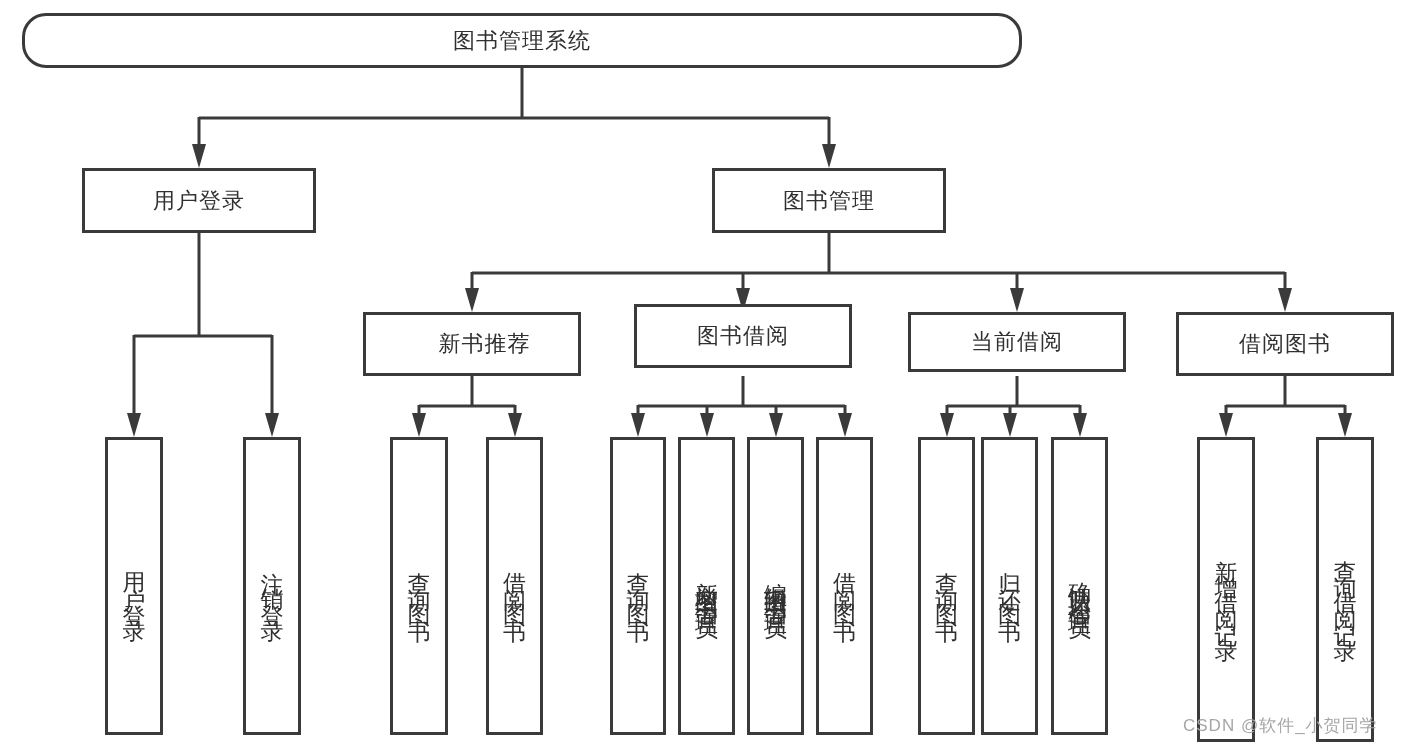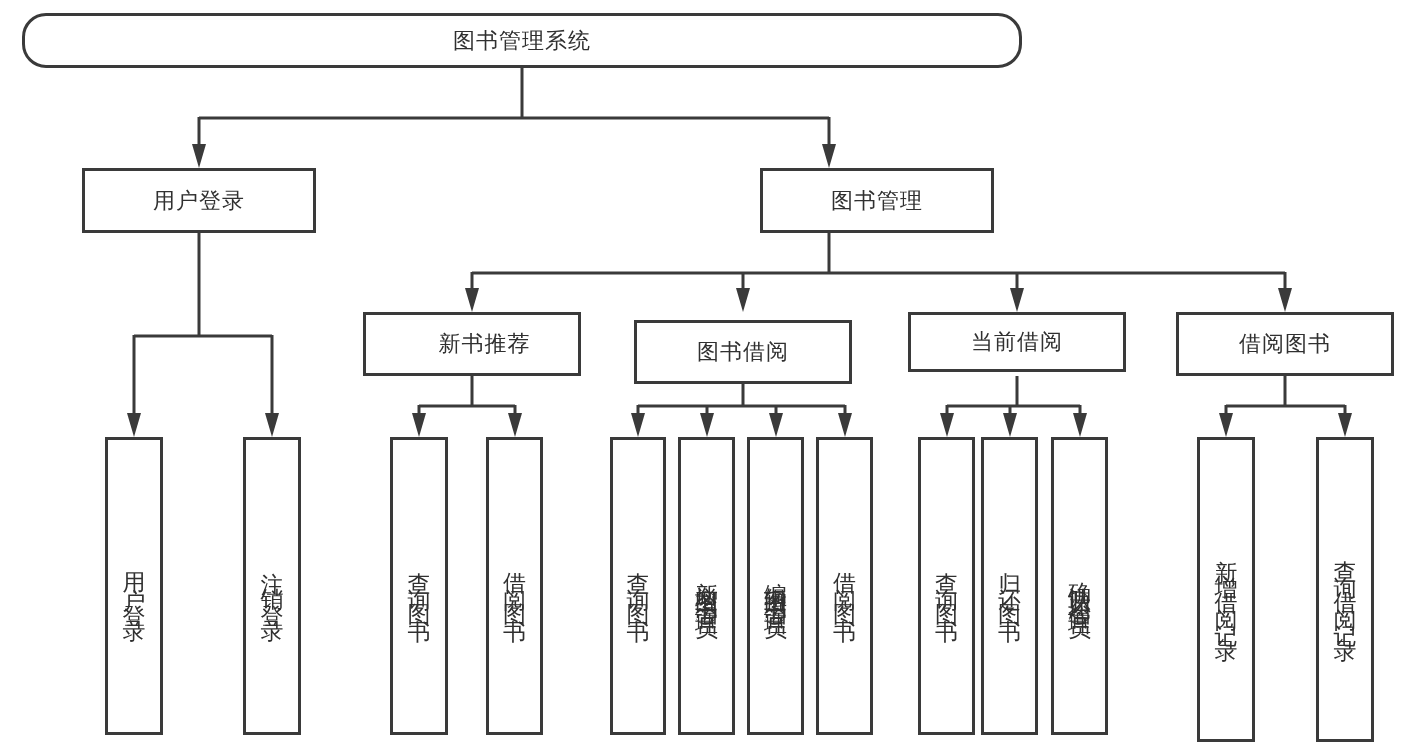--- a/index.html
+++ b/index.html
@@ -59,24 +59,24 @@
       <polygon points="1003,413 1017,413 1010,437"></polygon>
       <polygon points="1073,413 1087,413 1080,437"></polygon>
       <polygon points="1219,413 1233,413 1226,437"></polygon>
       <polygon points="1338,413 1352,413 1345,437"></polygon>
     </g>
   </svg>
 
   <div class="box" style="left:22px; top:13px; width:1000px; height:55px;border-radius:24px;">图书管理系统</div>
 
   <div class="box" style="left:82px; top:168px; width:234px; height:65px;">用户登录</div>
-  <div class="box" style="left:712px; top:168px; width:234px; height:65px;margin-left:48px;">图书管理</div>
+  <div class="box" style="left:712px; top:168px; width:234px; height:65px;">图书管理</div>
 
   <div class="box" style="left:363px; top:312px; width:218px; height:64px;padding-left:25px;">新书推荐</div>
-  <div class="box" style="left:634px; top:320px; width:218px; height:64px;">图书借阅</div>
+  <div class="box" style="left:634px; top:304px; width:218px; height:64px;">图书借阅</div>
   <div class="box" style="left:908px; top:312px; width:218px; height:60px;">当前借阅</div>
   <div class="box" style="left:1176px; top:312px; width:218px; height:64px;">借阅图书</div>
 
   <div class="box leaf" style="left:105px; top:437px; width:58px; height:298px;">用户登录</div>
   <div class="box leaf" style="left:243px; top:437px; width:58px; height:298px;">注销登录</div>
 
   <div class="box leaf" style="left:390px; top:437px; width:58px; height:298px;">查询图书</div>
   <div class="box leaf" style="left:486px; top:437px; width:57px; height:298px;">借阅图书</div>
 
   <div class="box leaf" style="left:610px; top:437px; width:56px; height:298px;">查询图书</div>
@@ -84,13 +84,14 @@
   <div class="box leaf tight" style="left:747px; top:437px; width:57px; height:298px;">编辑图书（管理员）</div>
   <div class="box leaf" style="left:816px; top:437px; width:57px; height:298px;">借阅图书</div>
 
   <div class="box leaf" style="left:918px; top:437px; width:57px; height:298px;">查询图书</div>
   <div class="box leaf" style="left:981px; top:437px; width:57px; height:298px;">归还图书</div>
   <div class="box leaf tight" style="left:1051px; top:437px; width:57px; height:298px;">确认归还（管理员）</div>
 
   <div class="box leaf" style="left:1197px; top:437px; width:58px; height:305px;">新增借阅记录</div>
   <div class="box leaf" style="left:1316px; top:437px; width:58px; height:305px;">查询借阅记录</div>
 
+  <div id="watermark">CSDN @软件_小贺同学</div>
 </div>
 
 </body></html>

